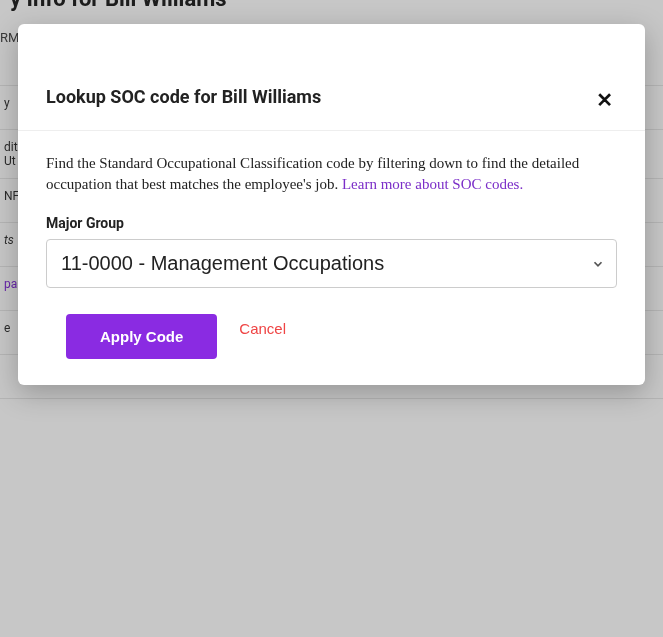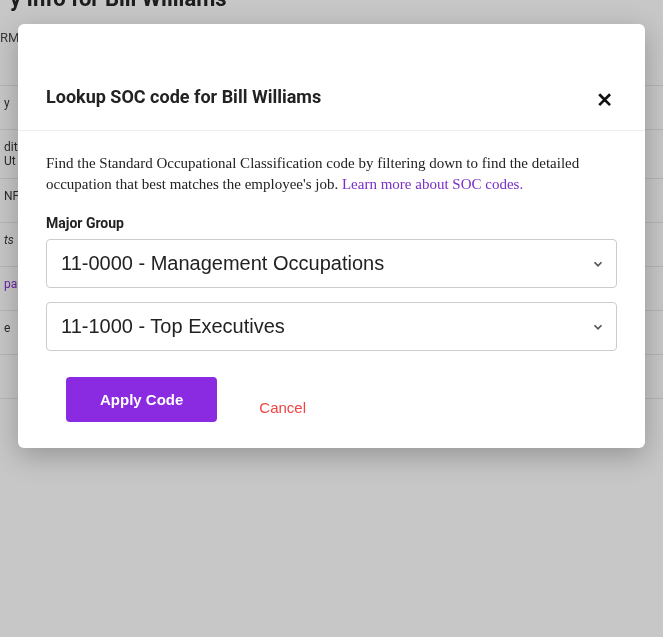--- a/index.html
+++ b/index.html
@@ -90,21 +90,21 @@
       color: #222;
       margin-bottom: 20px;
       font-family: Liberation Serif, serif;
     }
     .learn-link {
       color: #7b2ec8;
       text-decoration: none;
       cursor: pointer;
     }
     .field {
-      margin-bottom: 14px;
+      margin-bottom: 6px;
     }
     .field-label {
       font-size: 14px;
       font-weight: 700;
       color: #222;
       display: block;
       margin-bottom: 8px;
     }
     .select-wrap {
       position: relative;
@@ -126,22 +126,22 @@
       right: 12px;
       top: 50%;
       transform: translateY(-50%);
       pointer-events: none;
       width: 14px;
       height: 14px;
       color: #555;
     }
     .actions {
       display: flex;
-      align-items: flex-end;
-      gap: 38px;
+      align-items: flex-start;
+      gap: 18px;
       margin-top: 26px;
       padding-left: 20px;
     }
     .btn-primary {
       background: #8a2be2;
       color: #fff;
       border: none;
       border-radius: 4px;
       padding: 14px 34px;
       font-size: 15px;
@@ -194,26 +194,20 @@
       <label class="field-label">Major Group</label>
       <div class="select-wrap">
         <button class="select">11-0000  -  Management Occupations</button>
         <svg class="chevron" viewBox="0 0 24 24" fill="none" stroke="currentColor" stroke-width="3">
             <polyline points="6 9 12 15 18 9"></polyline>
           </svg>
       </div>
     </div>
 
     <div class="field">
-      <div class="select-wrap">
-        <button class="select">11-1000 -  Top Executives</button>
-        <svg class="chevron" viewBox="0 0 24 24" fill="none" stroke="currentColor" stroke-width="3">
-            <polyline points="6 9 12 15 18 9"></polyline>
-          </svg>
-      </div>
     </div>
 
 
     <div class="field">
     </div>
 
     <div class="actions">
       <button class="btn-primary">Apply Code</button>
       <button class="btn-cancel">Cancel</button>
     </div>

